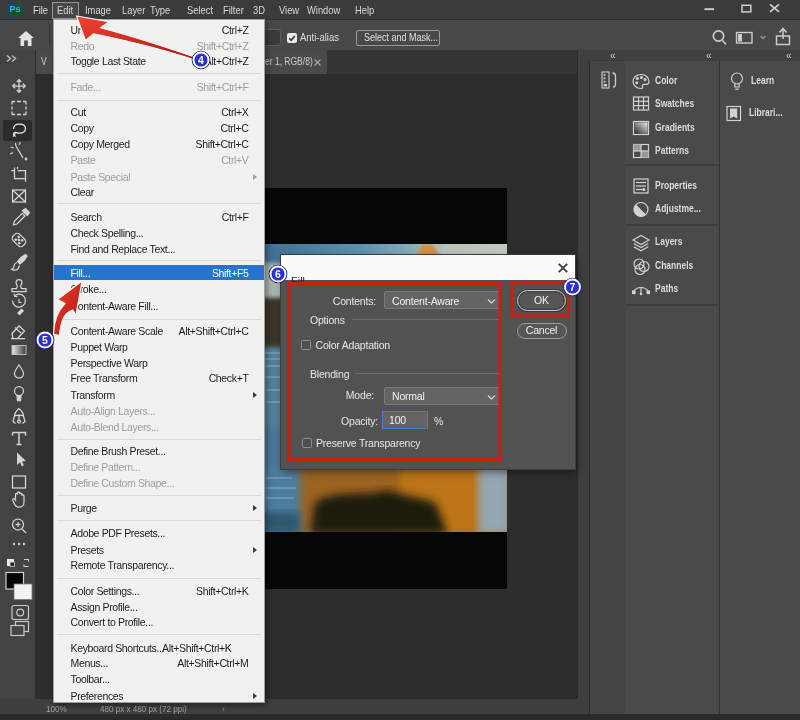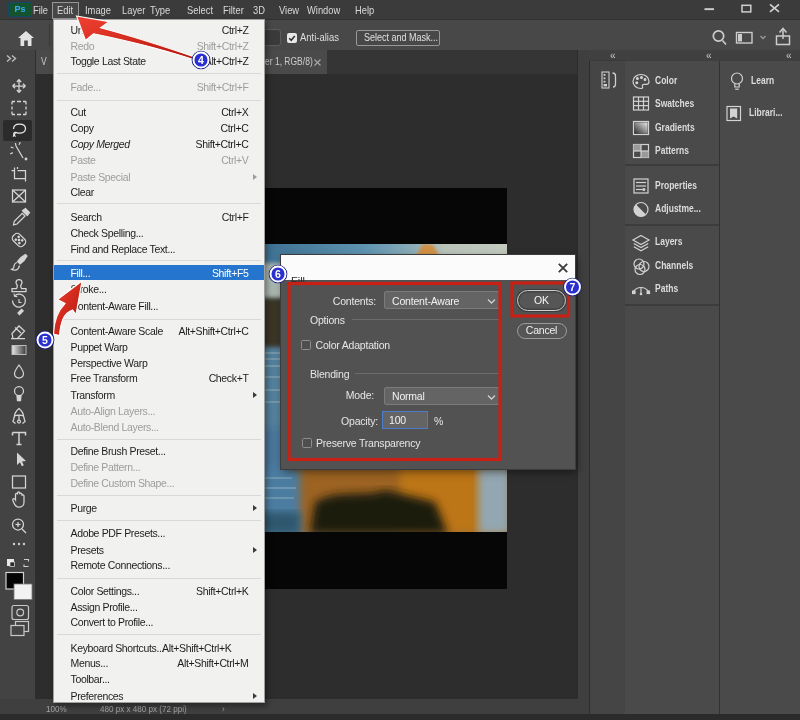--- a/index.html
+++ b/index.html
@@ -6,21 +6,21 @@
   body{width:800px;height:720px;position:relative;overflow:hidden;background:#2d2d2d;
        font-family:"Liberation Sans",sans-serif;-webkit-font-smoothing:antialiased;}
   .abs{position:absolute;}
   .sx85{transform:scaleX(.85);transform-origin:left center;white-space:nowrap;}
   .sx9{transform:scaleX(.9);transform-origin:left center;white-space:nowrap;}
 </style>
 </head>
 <body>
 
 <div class="abs" style="left:0;top:0;width:800px;height:19px;background:#3b3b3b;"></div>
-<div class="abs" style="left:8px;top:2px;width:24px;height:15px;background:#14532d;border:1px solid #15476b;border-radius:2px;box-sizing:border-box;color:#3aaef7;font-size:9px;font-weight:bold;text-align:center;line-height:13px;">Ps</div>
+<div class="abs" style="left:8px;top:2px;width:14px;height:15px;background:#14532d;border:1px solid #15476b;border-radius:2px;box-sizing:border-box;color:#3aaef7;font-size:9px;font-weight:bold;text-align:center;line-height:13px;">Ps</div>
 <div class="abs" style="left:52px;top:1.5px;width:27px;height:17px;background:#474747;border:1px solid #969696;box-sizing:border-box;"></div>
 <div id="menubar" style="position:absolute;left:0;top:4px;height:13px;font-size:11px;color:#d9d9d9;">
   <span class="abs sx85" style="left:33px;">File</span>
   <span class="abs sx85" style="left:56.5px;">Edit</span>
   <span class="abs sx85" style="left:84.5px;">Image</span>
   <span class="abs sx85" style="left:121.5px;">Layer</span>
   <span class="abs sx85" style="left:149.5px;">Type</span>
   <span class="abs sx85" style="left:187px;">Select</span>
   <span class="abs sx85" style="left:222.5px;">Filter</span>
   <span class="abs sx85" style="left:253px;">3D</span>
@@ -379,21 +379,21 @@
       <div class="abs" style="left:17px;top:34.4px;height:15px;line-height:15px;color:#1d1d1d;white-space:nowrap;">Toggle Last State</div>
       <div class="abs" style="right:15px;top:34.4px;height:15px;line-height:15px;color:#1d1d1d;white-space:nowrap;">Alt+Ctrl+Z</div>
       <div class="abs" style="left:3px;top:53.8px;width:204px;height:1px;background:#d9d9d9;"></div>
       <div class="abs" style="left:17px;top:60.2px;height:15px;line-height:15px;color:#9d9d9d;white-space:nowrap;text-align:center;">Fade...</div>
       <div class="abs" style="right:15px;top:60.2px;height:15px;line-height:15px;color:#9d9d9d;white-space:nowrap;">Shift+Ctrl+F</div>
       <div class="abs" style="left:3px;top:80px;width:204px;height:1px;background:#d9d9d9;"></div>
       <div class="abs" style="left:17px;top:85px;height:15px;line-height:15px;color:#1d1d1d;white-space:nowrap;">Cut</div>
       <div class="abs" style="right:15px;top:85px;height:15px;line-height:15px;color:#1d1d1d;white-space:nowrap;">Ctrl+X</div>
       <div class="abs" style="left:17px;top:101px;height:15px;line-height:15px;color:#1d1d1d;white-space:nowrap;">Copy</div>
       <div class="abs" style="right:15px;top:101px;height:15px;line-height:15px;color:#1d1d1d;white-space:nowrap;">Ctrl+C</div>
-      <div class="abs" style="left:17px;top:117px;height:15px;line-height:15px;color:#1d1d1d;white-space:nowrap;font-style:italic;">Copy Merged</div>
+      <div class="abs" style="left:17px;top:117px;height:15px;line-height:15px;color:#1d1d1d;white-space:nowrap;">Copy Merged</div>
       <div class="abs" style="right:15px;top:117px;height:15px;line-height:15px;color:#1d1d1d;white-space:nowrap;">Shift+Ctrl+C</div>
       <div class="abs" style="left:17px;top:133px;height:15px;line-height:15px;color:#9d9d9d;white-space:nowrap;">Paste</div>
       <div class="abs" style="right:15px;top:133px;height:15px;line-height:15px;color:#9d9d9d;white-space:nowrap;">Ctrl+V</div>
       <div class="abs" style="left:17px;top:150px;height:15px;line-height:15px;color:#9d9d9d;white-space:nowrap;">Paste Special</div>
       <div class="abs" style="right:7px;top:154px;width:0;height:0;border-left:4.5px solid #9d9d9d;border-top:3.5px solid transparent;border-bottom:3.5px solid transparent;"></div>
       <div class="abs" style="left:17px;top:165px;height:15px;line-height:15px;color:#1d1d1d;white-space:nowrap;">Clear</div>
       <div class="abs" style="left:3px;top:183.5px;width:204px;height:1px;background:#d9d9d9;"></div>
       <div class="abs" style="left:17px;top:190px;height:15px;line-height:15px;color:#1d1d1d;white-space:nowrap;">Search</div>
       <div class="abs" style="right:15px;top:190px;height:15px;line-height:15px;color:#1d1d1d;white-space:nowrap;">Ctrl+F</div>
       <div class="abs" style="left:17px;top:206.5px;height:15px;line-height:15px;color:#1d1d1d;white-space:nowrap;">Check Spelling...</div>
@@ -418,21 +418,21 @@
       <div class="abs" style="left:17px;top:424.5px;height:15px;line-height:15px;color:#1d1d1d;white-space:nowrap;">Define Brush Preset...</div>
       <div class="abs" style="left:17px;top:440.5px;height:15px;line-height:15px;color:#9d9d9d;white-space:nowrap;">Define Pattern...</div>
       <div class="abs" style="left:17px;top:456.5px;height:15px;line-height:15px;color:#9d9d9d;white-space:nowrap;">Define Custom Shape...</div>
       <div class="abs" style="left:3px;top:475px;width:204px;height:1px;background:#d9d9d9;"></div>
       <div class="abs" style="left:17px;top:481.5px;height:15px;line-height:15px;color:#1d1d1d;white-space:nowrap;">Purge</div>
       <div class="abs" style="right:7px;top:485.5px;width:0;height:0;border-left:4.5px solid #3a3a3a;border-top:3.5px solid transparent;border-bottom:3.5px solid transparent;"></div>
       <div class="abs" style="left:3px;top:500.5px;width:204px;height:1px;background:#d9d9d9;"></div>
       <div class="abs" style="left:17px;top:506px;height:15px;line-height:15px;color:#1d1d1d;white-space:nowrap;">Adobe PDF Presets...</div>
       <div class="abs" style="left:17px;top:523px;height:15px;line-height:15px;color:#1d1d1d;white-space:nowrap;">Presets</div>
       <div class="abs" style="right:7px;top:527px;width:0;height:0;border-left:4.5px solid #3a3a3a;border-top:3.5px solid transparent;border-bottom:3.5px solid transparent;"></div>
-      <div class="abs" style="left:17px;top:538.5px;height:15px;line-height:15px;color:#1d1d1d;white-space:nowrap;">Remote Connections...</div>
+      <div class="abs" style="left:17px;top:538.5px;height:15px;line-height:15px;color:#1d1d1d;white-space:nowrap;">Remote Transparency...</div>
       <div class="abs" style="left:3px;top:558px;width:204px;height:1px;background:#d9d9d9;"></div>
       <div class="abs" style="left:17px;top:564.5px;height:15px;line-height:15px;color:#1d1d1d;white-space:nowrap;">Color Settings...</div>
       <div class="abs" style="right:15px;top:564.5px;height:15px;line-height:15px;color:#1d1d1d;white-space:nowrap;">Shift+Ctrl+K</div>
       <div class="abs" style="left:17px;top:580px;height:15px;line-height:15px;color:#1d1d1d;white-space:nowrap;">Assign Profile...</div>
       <div class="abs" style="left:17px;top:595.5px;height:15px;line-height:15px;color:#1d1d1d;white-space:nowrap;">Convert to Profile...</div>
       <div class="abs" style="left:3px;top:614.5px;width:204px;height:1px;background:#d9d9d9;"></div>
       <div class="abs" style="left:17px;top:621px;height:15px;line-height:15px;color:#1d1d1d;white-space:nowrap;">Keyboard Shortcuts...</div>
       <div class="abs" style="right:32px;top:621px;height:15px;line-height:15px;color:#1d1d1d;white-space:nowrap;margin-left:13px;">Alt+Shift+Ctrl+K</div>
       <div class="abs" style="left:17px;top:636px;height:15px;line-height:15px;color:#1d1d1d;white-space:nowrap;">Menus...</div>
       <div class="abs" style="right:15px;top:636px;height:15px;line-height:15px;color:#1d1d1d;white-space:nowrap;">Alt+Shift+Ctrl+M</div>

